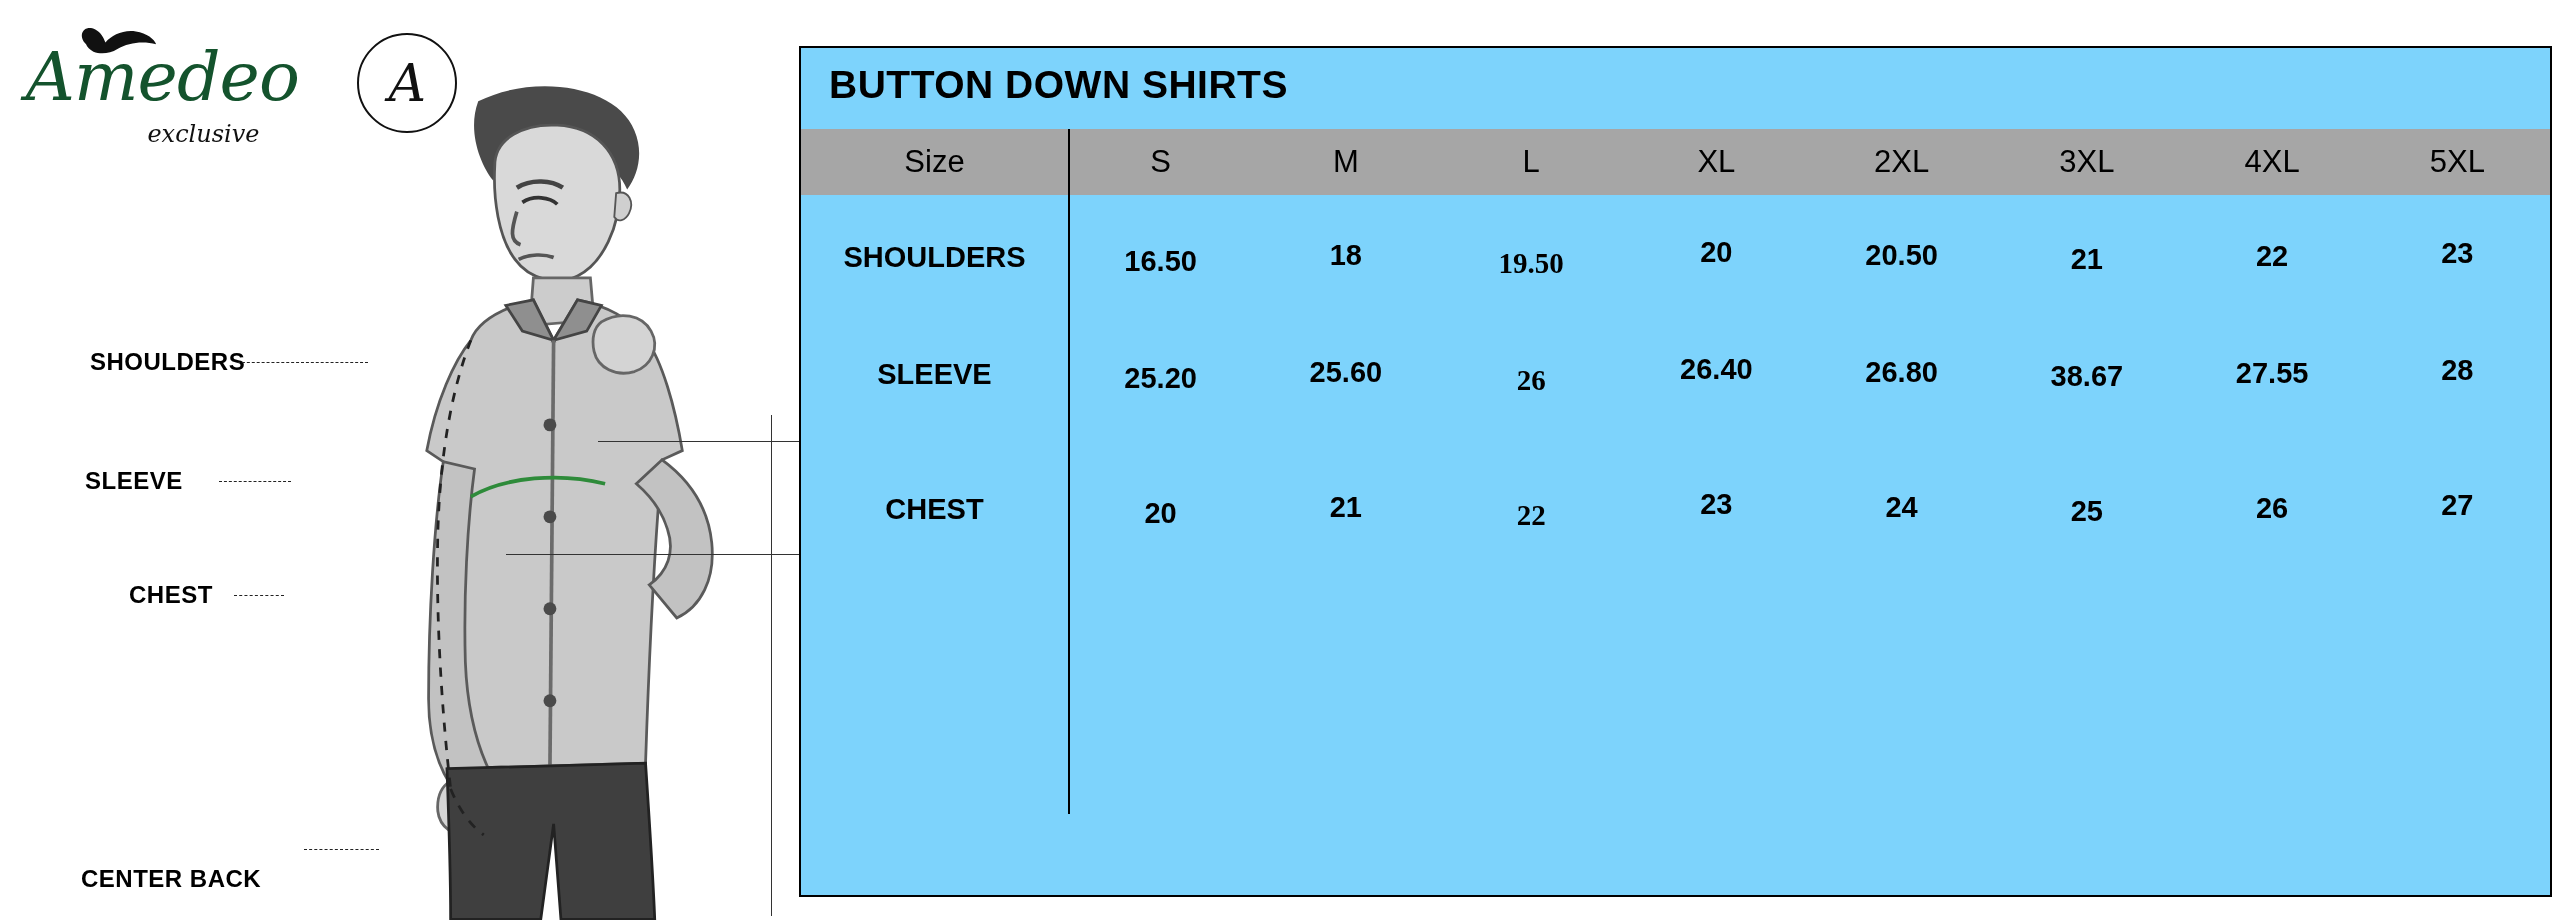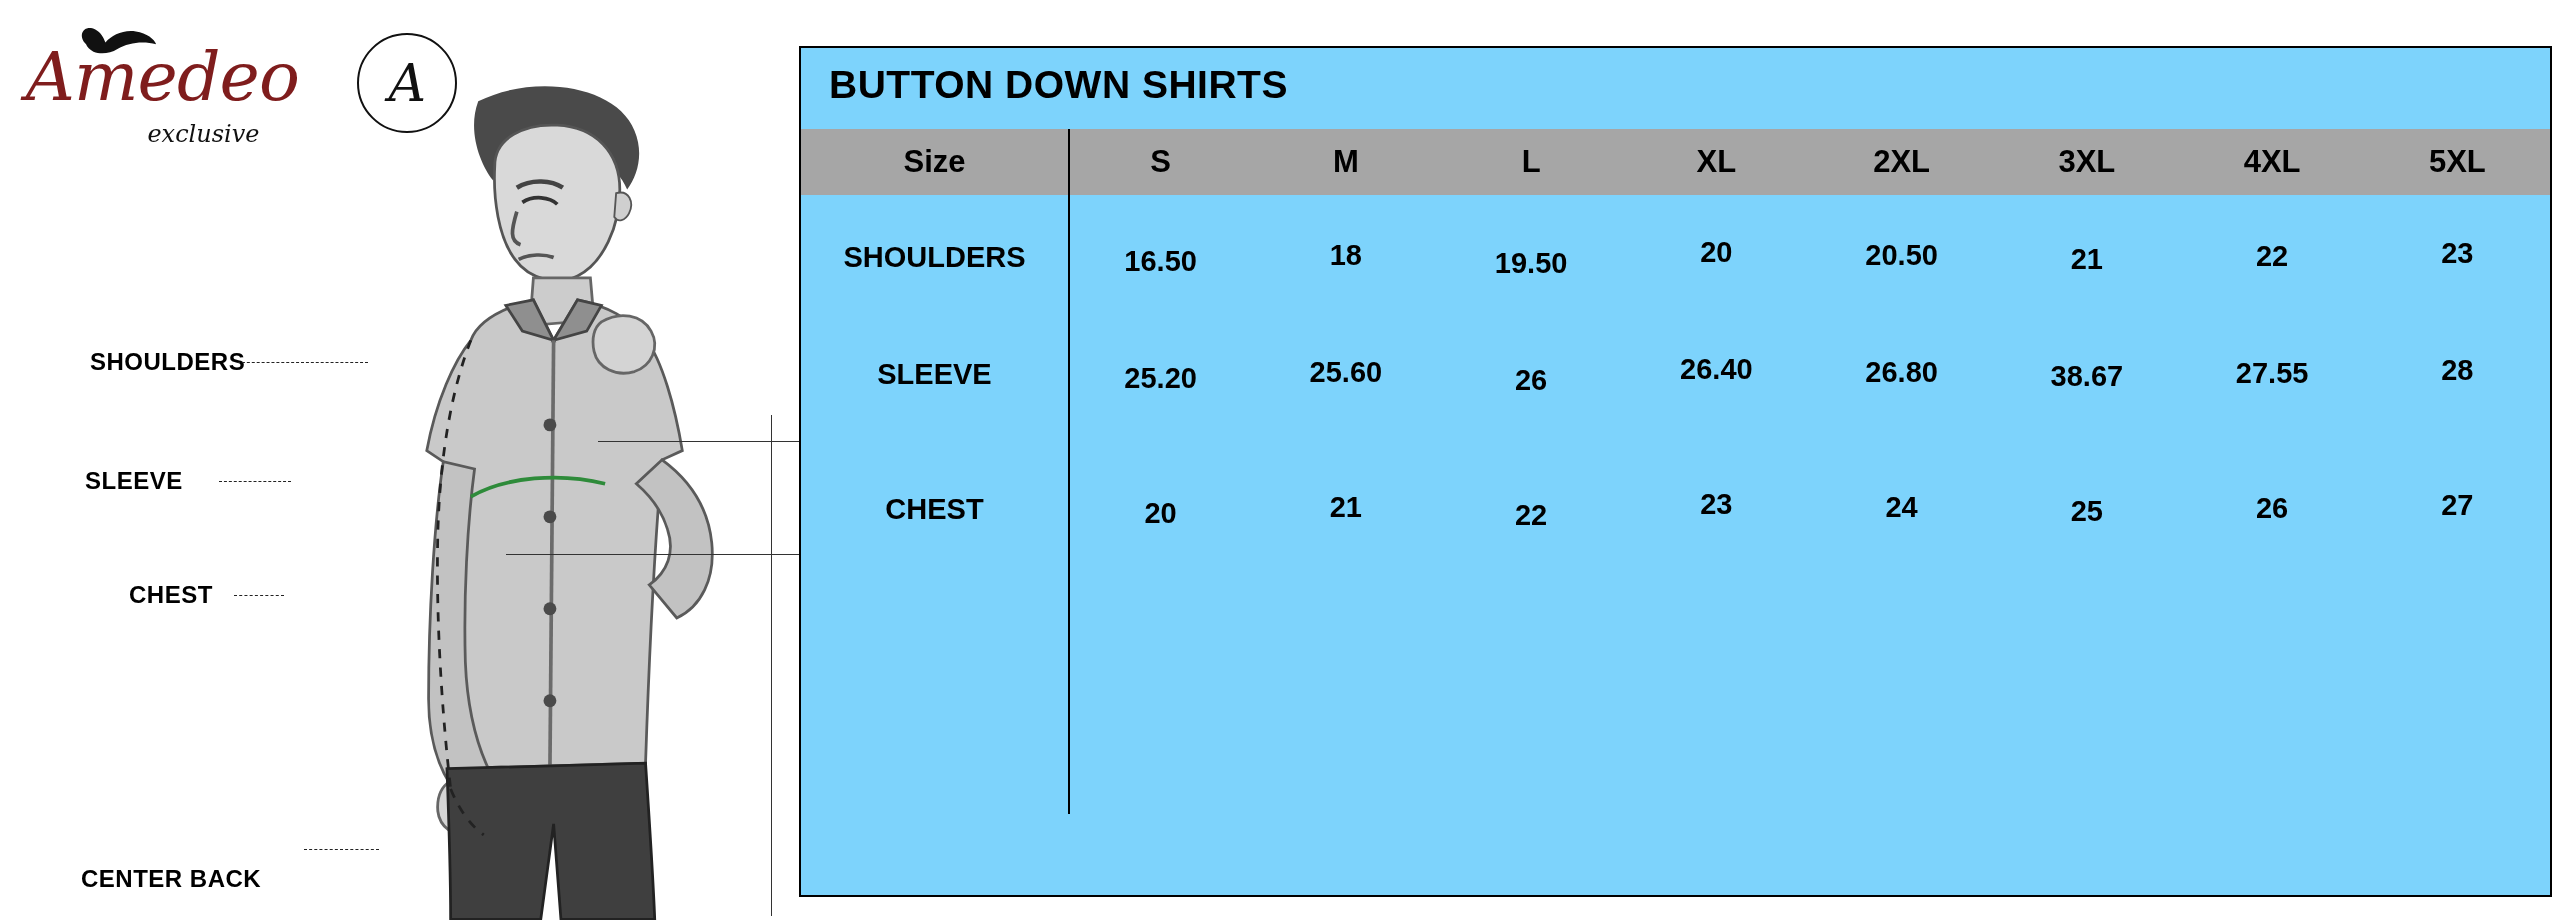--- a/index.html
+++ b/index.html
@@ -32,21 +32,21 @@
     width: 432px;
     height: 166px;
   }
   #brand-wordmark {
     position: absolute;
     left: 7.4px;
     top: 20px;
     font-family: "DejaVu Serif", serif;
     font-style: italic;
     font-size: 68px;
-    color: #7f1d1d;
+    color: #14532d;
     letter-spacing: -0.9px;
   }
   #brand-sub {
     position: absolute;
     left: 129px;
     top: 103px;
     font-family: "DejaVu Serif", serif;
     font-style: italic;
     font-size: 24px;
     color: #111;
@@ -163,21 +163,21 @@
     left: 0;
     top: 81px;
     width: 100%;
     height: 66px;
     background: #a6a6a6;
     display: flex;
     align-items: center;
   }
   #header-row .hcell {
     font-size: 31px;
-    font-weight: bold;
+    font-weight: normal;
     color: #000;
     text-align: center;
   }
   #header-row .hcell.first {
     width: 267px;
     text-align: center;
   }
   #header-row .hcell.sizecol {
     flex: 1 1 0;
   }
@@ -215,21 +215,21 @@
   .drow .dcell {
     flex: 1 1 0;
     text-align: center;
     font-size: 29px;
     font-weight: bold;
     color: #000;
   }
   
   .drow .dcell:nth-child(2) { transform: translateY(3.7px); }
   .drow .dcell:nth-child(3) { transform: translateY(-1.8px); }
-  .drow .dcell:nth-child(4) { transform: translateY(5.5px); }
+  .drow .dcell:nth-child(4) { transform: translateY(5.5px); font-family: Liberation Serif, serif; }
   .drow .dcell:nth-child(5) { transform: translateY(-5.5px); }
   .drow .dcell:nth-child(6) { transform: translateY(-1.8px); }
   .drow .dcell:nth-child(7) { transform: translateY(1.8px); }
   .drow .dcell:nth-child(8) { transform: translateY(-0.9px); }
   .drow .dcell:nth-child(9) { transform: translateY(-3.7px); }
 </style>
 </head>
 <body>
 
 <div id="left-panel">

